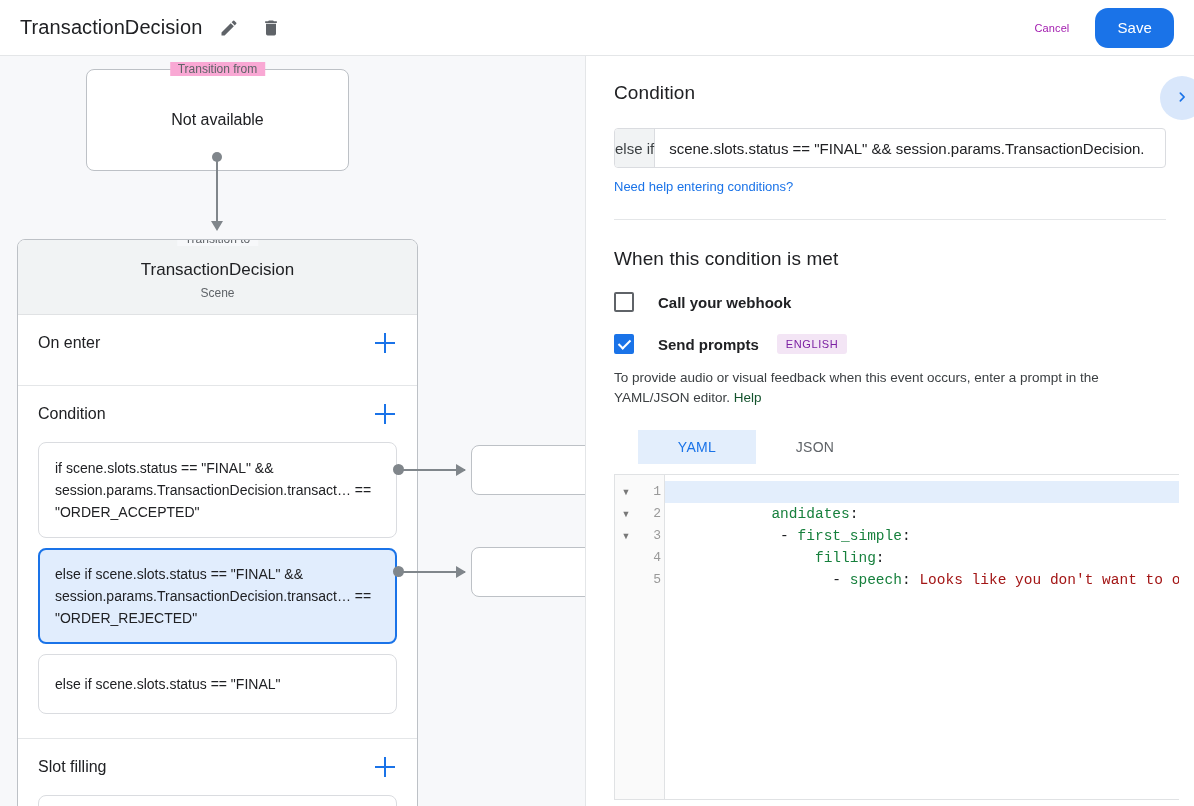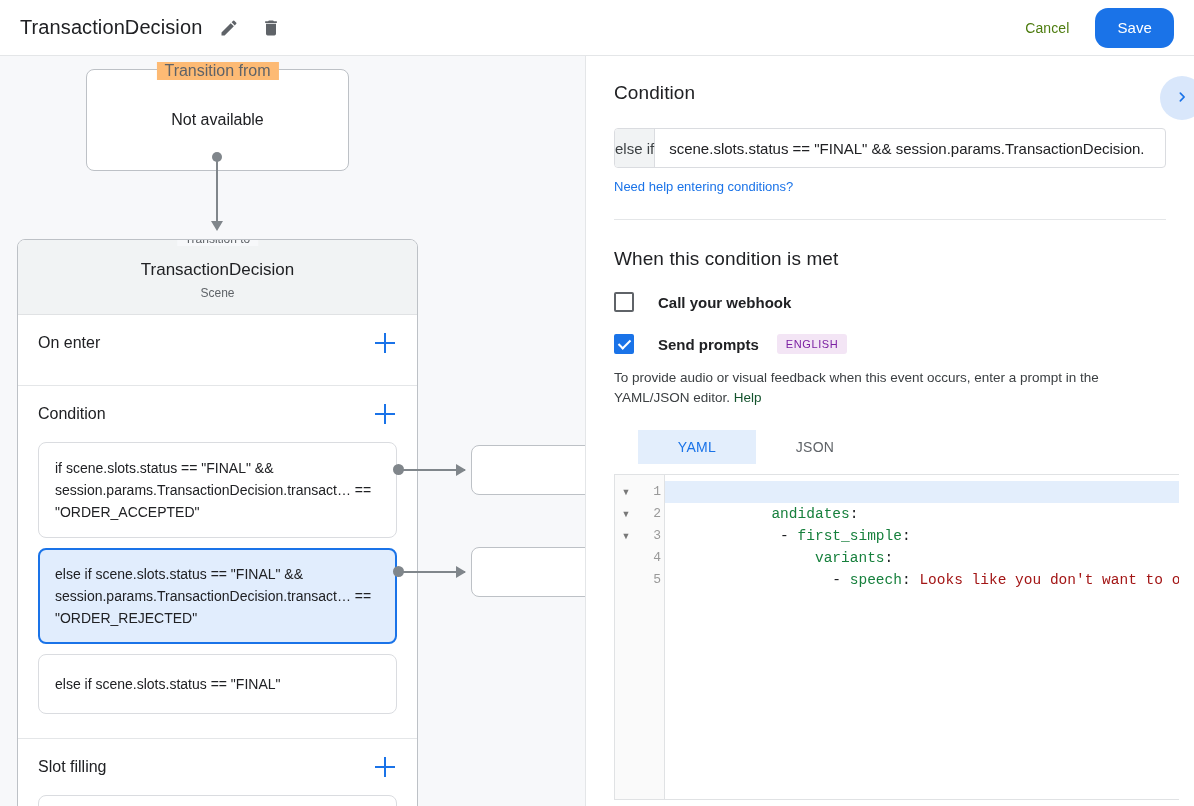--- a/index.html
+++ b/index.html
@@ -27,21 +27,21 @@
   }
   .icon-btn {
     width: 30px; height: 30px; margin-left: 12px;
     display: flex; align-items: center; justify-content: center;
     border: none; background: transparent; cursor: pointer; padding: 0;
   }
   .icon-btn svg { display: block; }
   .topbar-spacer { flex: 1 1 auto; }
   .btn-cancel {
     background: transparent; border: none; cursor: pointer;
-    color: #4d7c0f; font-size: 14px; font-family: inherit;
+    color: #a21caf; font-size: 11px; font-family: inherit;
     padding: 8px 16px; margin-right: 10px; letter-spacing: .1px;
   }
   .btn-save {
     background: #1a73e8; border: none; cursor: pointer; color: #ffffff;
     font-size: 15px; font-family: inherit; letter-spacing: .1px;
     padding: 0 22px; height: 40px; border-radius: 13px; margin-right: 20px;
   }
 
   
   .canvas {
@@ -50,22 +50,22 @@
   }
 
   .fieldset {
     position: absolute;
     border: 1px solid #bdc1c6;
     border-radius: 8px;
     background: #ffffff;
   }
   .fieldset-legend {
     position: absolute; top: -8px; left: 50%; transform: translateX(-50%);
-    background: #fdba74; padding: 0 8px;
-    font-size: 16px; color: #5f6368; white-space: nowrap;
+    background: #f9a8d4; padding: 0 8px;
+    font-size: 12px; color: #5f6368; white-space: nowrap;
   }
 
   #transition-from {
     left: 86px; top: 13px; width: 263px; height: 102px;
   }
   #transition-from .tf-text {
     position: absolute; top: 0; left: 0; right: 0; bottom: 0;
     display: flex; align-items: center; justify-content: center;
     font-size: 16px; color: #202124;
   }
@@ -404,21 +404,21 @@
           <div>5</div>
         </div>
         <div class="code-area">
           <div class="code-line hl">
             <span class="tok-plain"></span><span class="tok-key">andidates</span><span class="tok-punc">:</span><span class="tok-str"></span>
           </div>
           <div class="code-line">
             <span class="tok-plain"> - </span><span class="tok-key">first_simple</span><span class="tok-punc">:</span><span class="tok-str"></span>
           </div>
           <div class="code-line">
-            <span class="tok-plain">     </span><span class="tok-key">variants</span><span class="tok-punc">:</span><span class="tok-str"></span>
+            <span class="tok-plain">     </span><span class="tok-key">filling</span><span class="tok-punc">:</span><span class="tok-str"></span>
           </div>
           <div class="code-line">
             <span class="tok-plain">       - </span><span class="tok-key">speech</span><span class="tok-punc">: </span><span class="tok-str">Looks like you don't want to order anyt</span>
           </div>
           <div class="code-line">
             <span class="tok-plain"></span>
           </div>
         </div>
       </div>
     </div>

